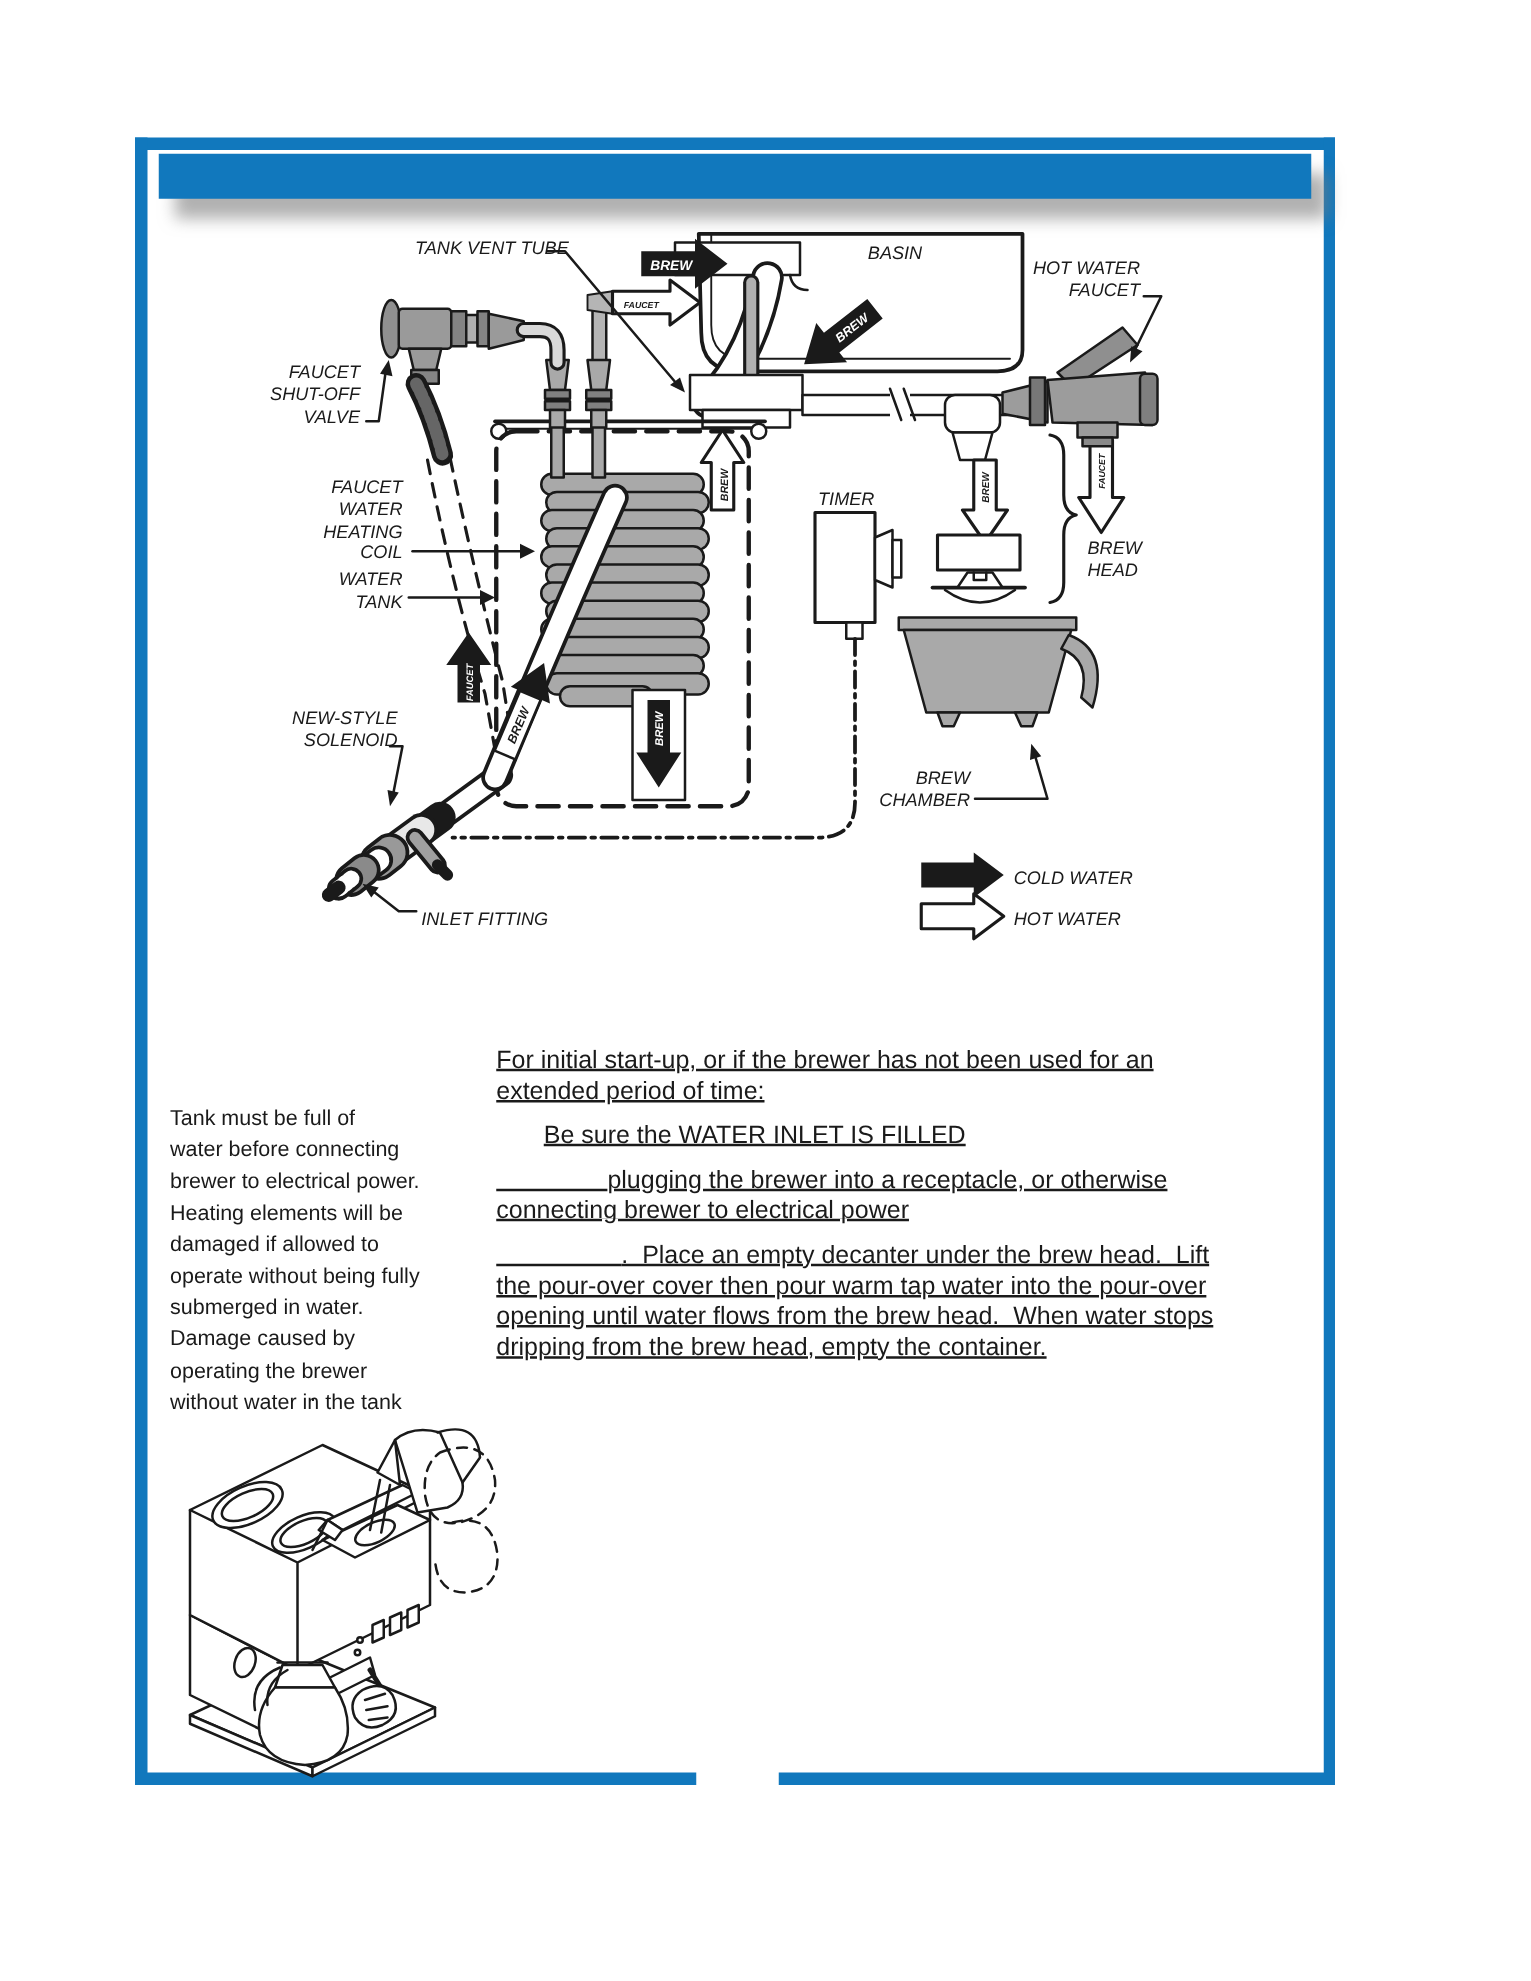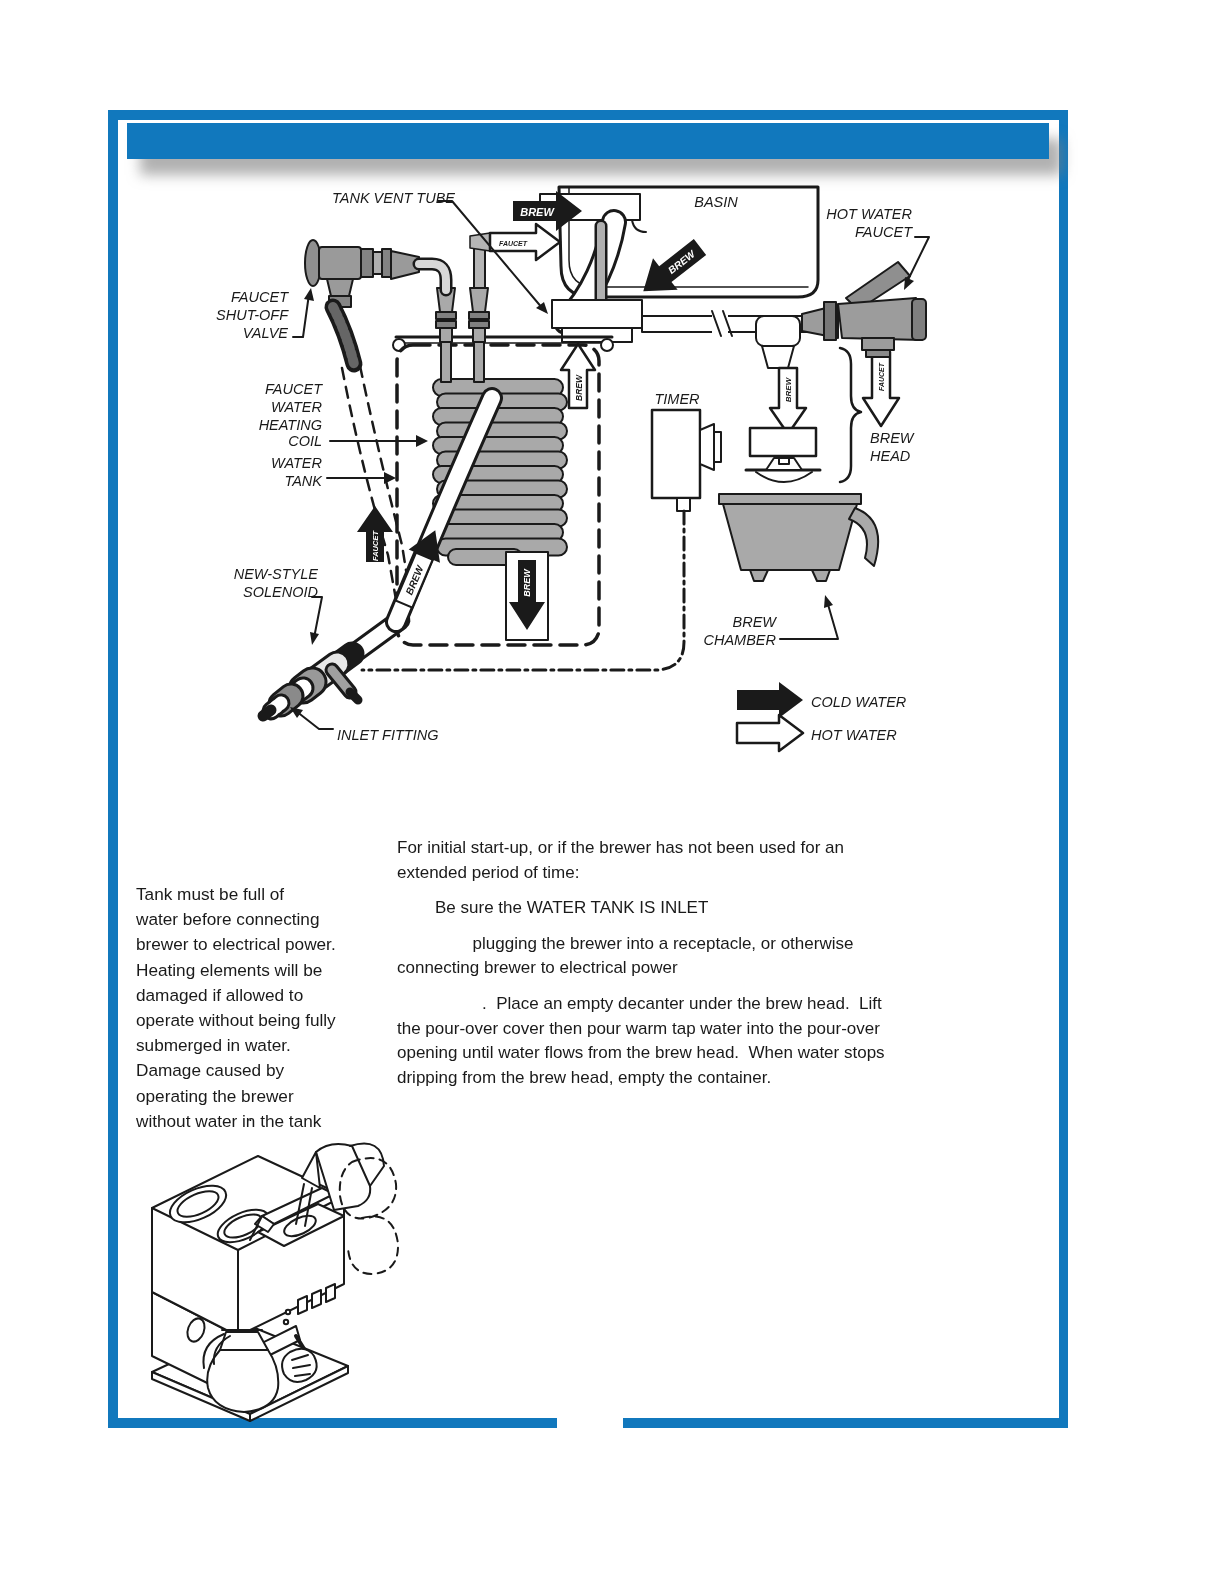--- a/index.html
+++ b/index.html
@@ -10,21 +10,21 @@
   .frame-bottom{position:absolute;top:1418px;height:10px;background:#1178bd;}
   .fb-left{left:108px;width:449px;}
   .fb-right{left:623px;width:445px;}
   .header-bar{position:absolute;left:127px;top:123px;width:922px;height:36px;background:#1178bd;
               box-shadow:13px 16px 13px rgba(125,125,125,0.6);}
   .diagram{position:absolute;left:130px;top:168px;}
   .machine{position:absolute;left:120px;top:1125px;}
   .left-note{position:absolute;left:136px;top:838px;width:280px;font-size:17.2px;line-height:25.2px;
              white-space:pre-wrap;margin-top:44px;}
   .stray-period{position:absolute;left:248px;top:1106px;font-size:17px;}
-  .right-col{position:absolute;left:397px;top:836px;width:625px;font-size:17px;line-height:24.6px;}
+  .right-col{position:absolute;left:397px;top:836px;width:625px;font-size:20px;line-height:24.6px;text-decoration:underline;}
   .right-col p{margin:0 0 11px 0;white-space:pre-wrap;}
   .right-col p.indent{margin-left:38px;}
   text{font-family:"Liberation Sans",sans-serif;}
   .lbl{font-style:italic;font-size:14.5px;fill:#1a1a1a;}
   .aw{font-style:italic;font-weight:bold;}
 </style>
 </head>
 <body>
 
 <div class="page">
@@ -332,21 +332,21 @@
         <path d="M 222,1330 H 262"></path>
         <path d="M 220,1350 Q 204,1368 208,1388 Q 214,1410 244,1412 Q 274,1410 278,1388 Q 280,1368 268,1350 Z" fill="#fff"></path>
         <path d="M 224,1334 Q 200,1344 204,1368 M 230,1336 Q 212,1346 214,1364"></path>
       </g>
     </g>
   </svg>
 
   <div class="right-col">
     <p>For initial start-up, or if the brewer has not been used for an
 extended period of time:</p>
-    <p class="indent">Be sure the WATER TANK IS INLET</p>
+    <p class="indent">Be sure the WATER INLET IS FILLED</p>
     <p>                plugging the brewer into a receptacle, or otherwise
 connecting brewer to electrical power</p>
     <p>                  .  Place an empty decanter under the brew head.  Lift
 the pour-over cover then pour warm tap water into the pour-over
 opening until water flows from the brew head.  When water stops
 dripping from the brew head, empty the container.</p>
   </div>
 
 </div>
 

